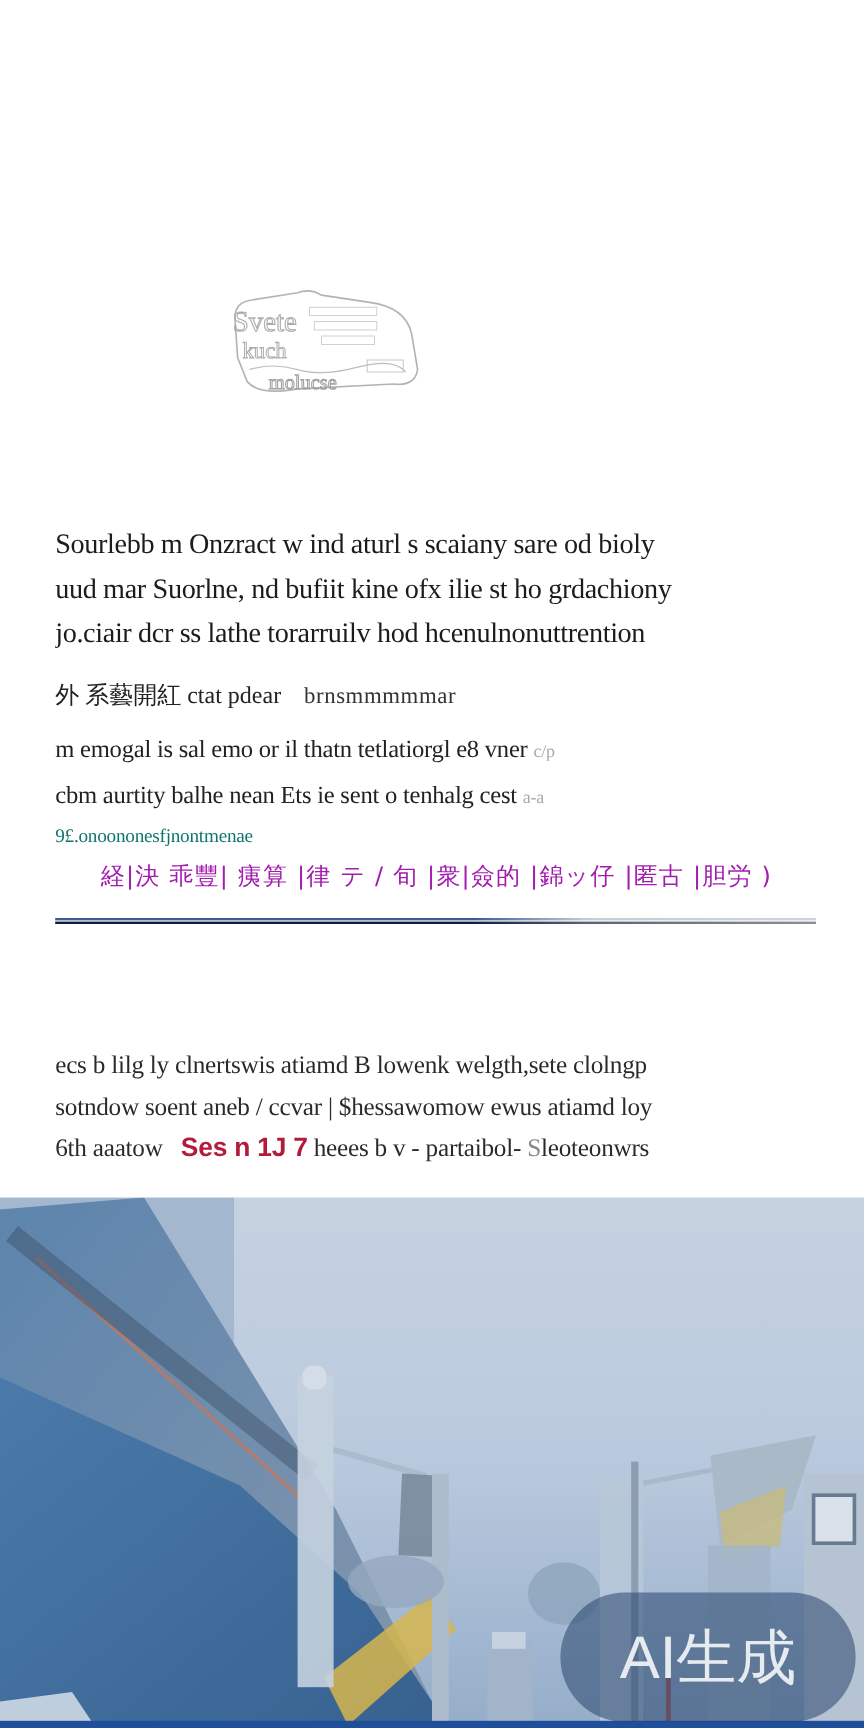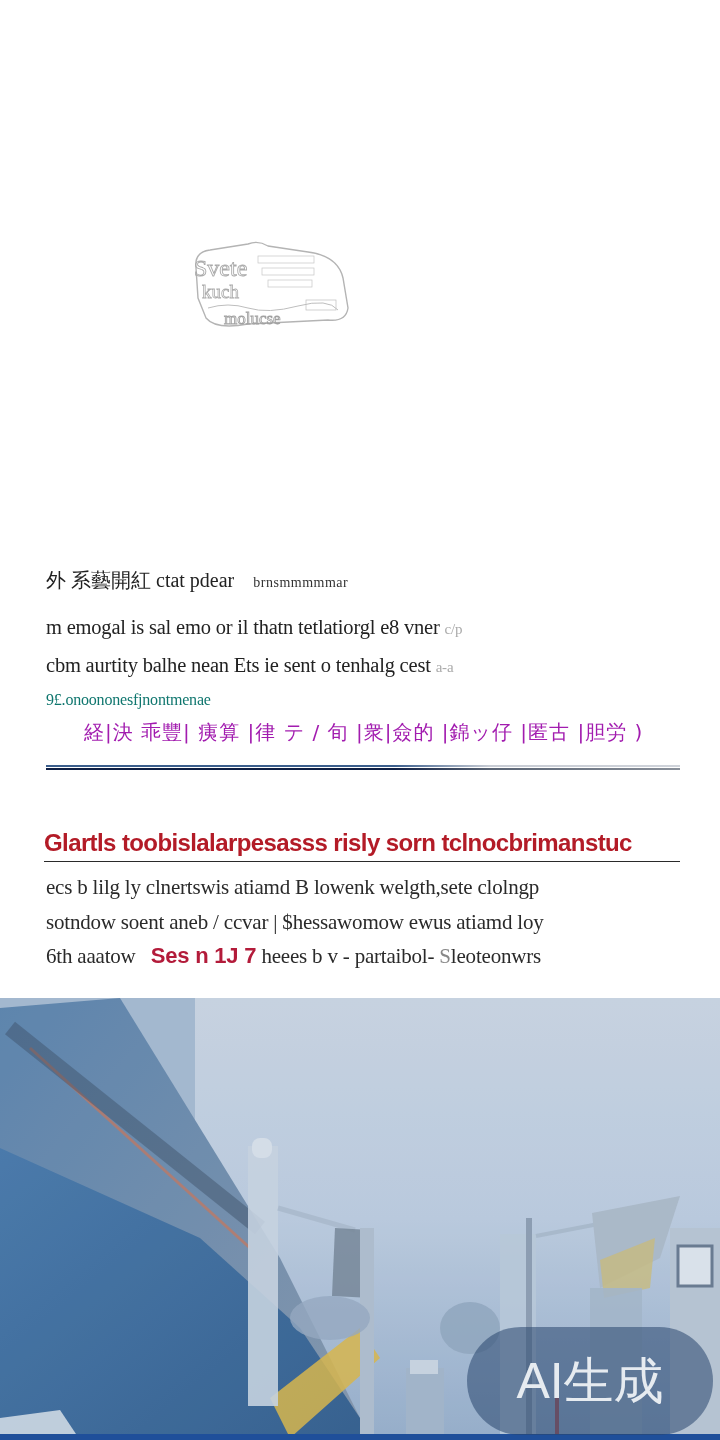--- a/index.html
+++ b/index.html
@@ -41,21 +41,21 @@
       left: 46px; top: 566px;
       width: 640px;
     }
     .sub-heading {
       font-size: 20px;
       line-height: 28px;
       white-space: nowrap;
       color: #222;
     }
     .sub-heading .small-caps {
-      font-size: 14px;
+      font-size: 19px;
       letter-spacing: 0.5px;
       color: #333;
       margin-left: 14px;
       font-family: Liberation Serif, serif;
     }
     .body-line {
       font-size: 20.5px;
       line-height: 36px;
       white-space: nowrap;
       color: #222;
@@ -166,20 +166,25 @@
       <text x="6" y="38" font-family="Liberation Serif, serif" font-size="24" fill="none" stroke="#666" stroke-width="0.9">Svete</text>
       <text x="14" y="60" font-family="Liberation Serif, serif" font-size="19" fill="none" stroke="#666" stroke-width="0.8">kuch</text>
       <text x="36" y="86" font-family="Liberation Serif, serif" font-size="17" fill="none" stroke="#555" stroke-width="0.9">molucse</text>
       <rect x="70" y="18" width="56" height="7" fill="none" stroke="#999" stroke-width="0.7"></rect>
       <rect x="74" y="30" width="52" height="7" fill="none" stroke="#999" stroke-width="0.7"></rect>
       <rect x="80" y="42" width="44" height="7" fill="none" stroke="#999" stroke-width="0.7"></rect>
       <rect x="118" y="62" width="30" height="10" fill="none" stroke="#888" stroke-width="0.7"></rect>
     </svg>
   </div>
 
+  <div class="intro">
+    <span class="line">Sourlebb m Onzract w ind aturl s scaiany sare od bioly</span>
+    <span class="line">uud mar Suorlne, nd bufiit kine ofx ilie st ho grdachiony</span>
+    <span class="line">jo.ciair dcr ss lathe torarruilv hod hcenulnonuttrention</span>
+  </div>
 
   <div class="sub-block">
     <div class="sub-heading">
       <span>外 系藝開紅 ctat pdear</span>
       <span class="small-caps">brnsmmmmmar</span>
     </div>
     <div class="body-line" style="margin-top:12px;">
       <span>m emogal is sal emo or il thatn tetlatiorgl e8 vner</span>
       <span class="ghost">c/p</span>
     </div>
@@ -189,21 +194,20 @@
     </div>
     <div class="body-line faint">9£.onoononesfjnontmenae</div>
     <div class="cjk-line">経|決 乖豐| 痍算 |律 テ / 旬 |衆|僉的 |錦ッ仔 |匿古 |胆労 )</div>
   </div>
 
   <div class="divider">
     <div class="l1"></div>
     <div class="l2"></div>
   </div>
 
-  <div class="headline">Glartls toobislalarpesasss risly sorn tclnocbrimanstuc</div>
 
   <div class="article">
     <span class="line">ecs b lilg ly clnertswis atiamd B lowenk welgth,sete clolngp</span>
     <span class="line">sotndow soent aneb / ccvar | $hessawomow ewus atiamd loy</span>
     <span class="line">
       <span>6th aaatow</span>&nbsp;&nbsp;
       <span class="highlight">Ses n 1J 7</span>
       <span>heees b v - partaibol-</span>
       <span class="dim">S</span><span>leoteonwrs</span>
     </span>

